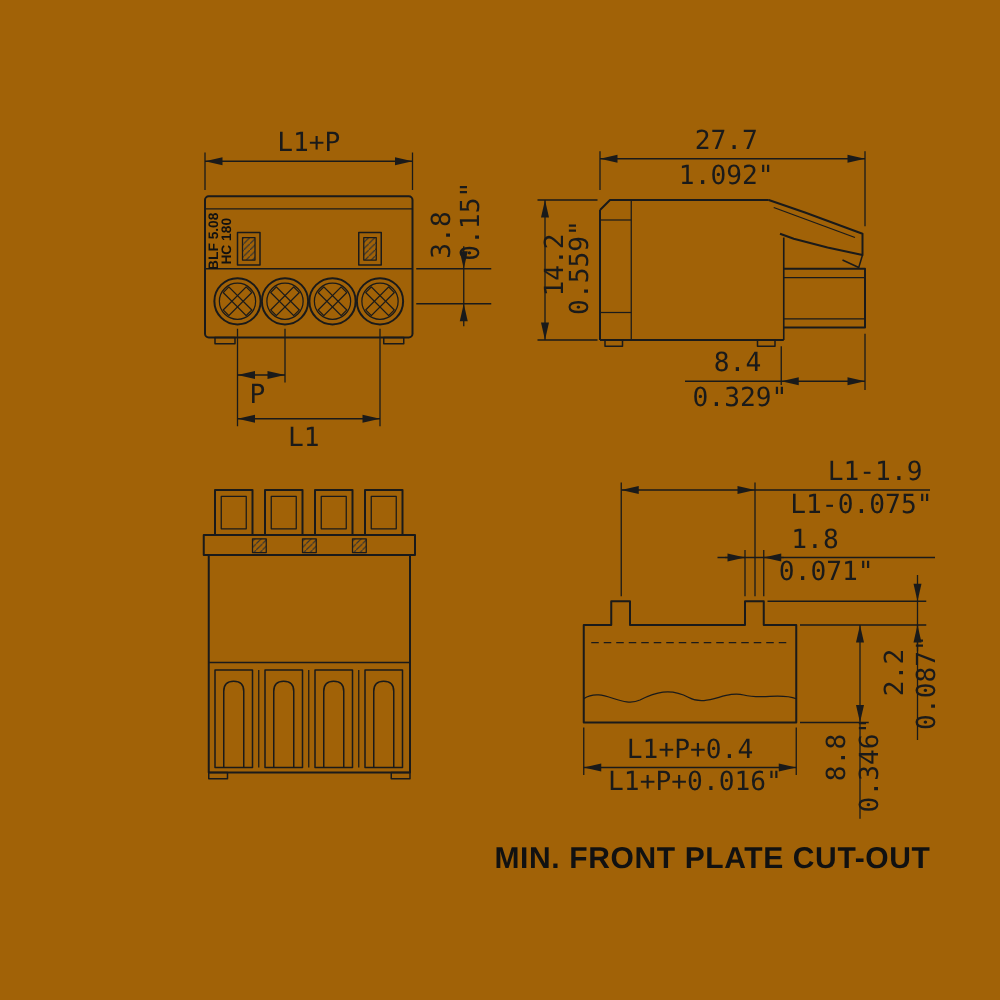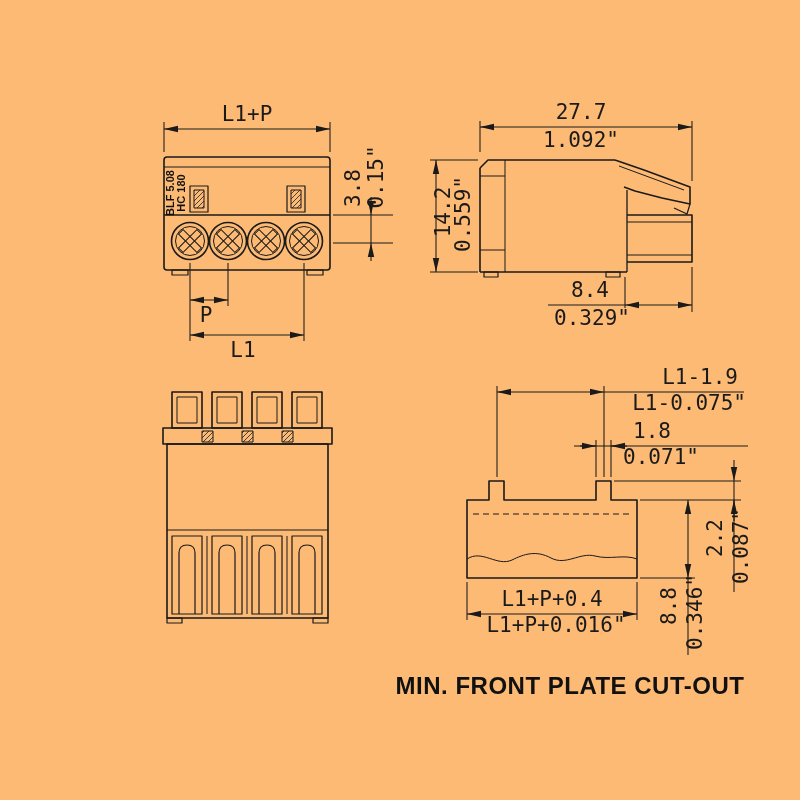--- a/index.html
+++ b/index.html
@@ -1,16 +1,16 @@
 <!DOCTYPE html>
 <html><head>
 <meta charset="utf-8">
 <style>
   html,body{margin:0;padding:0;background:#ffffff;}
-  .canvas{position:relative;width:800px;height:800px;background:#fdba74;overflow:hidden;}
+  .canvas{position:relative;width:800px;height:800px;background:#a16207;overflow:hidden;}
   svg{position:absolute;left:0;top:0;}
   .dim{font-family:"DejaVu Sans Mono",monospace;font-size:21px;fill:#1a1a1a;}
   .marking{font-family:"Liberation Sans",sans-serif;font-size:11px;font-weight:bold;fill:#111111;}
   .caption{font-family:"Liberation Sans",sans-serif;font-size:24px;font-weight:bold;fill:#111111;letter-spacing:.5px;}
   .obj{stroke:#1a1a1a;fill:none;stroke-width:1.6;stroke-linejoin:round;}
   .thin{stroke-width:1;}
   .dimline{stroke:#1a1a1a;stroke-width:1.05;fill:none;}
 </style>
 </head>
 <body>

